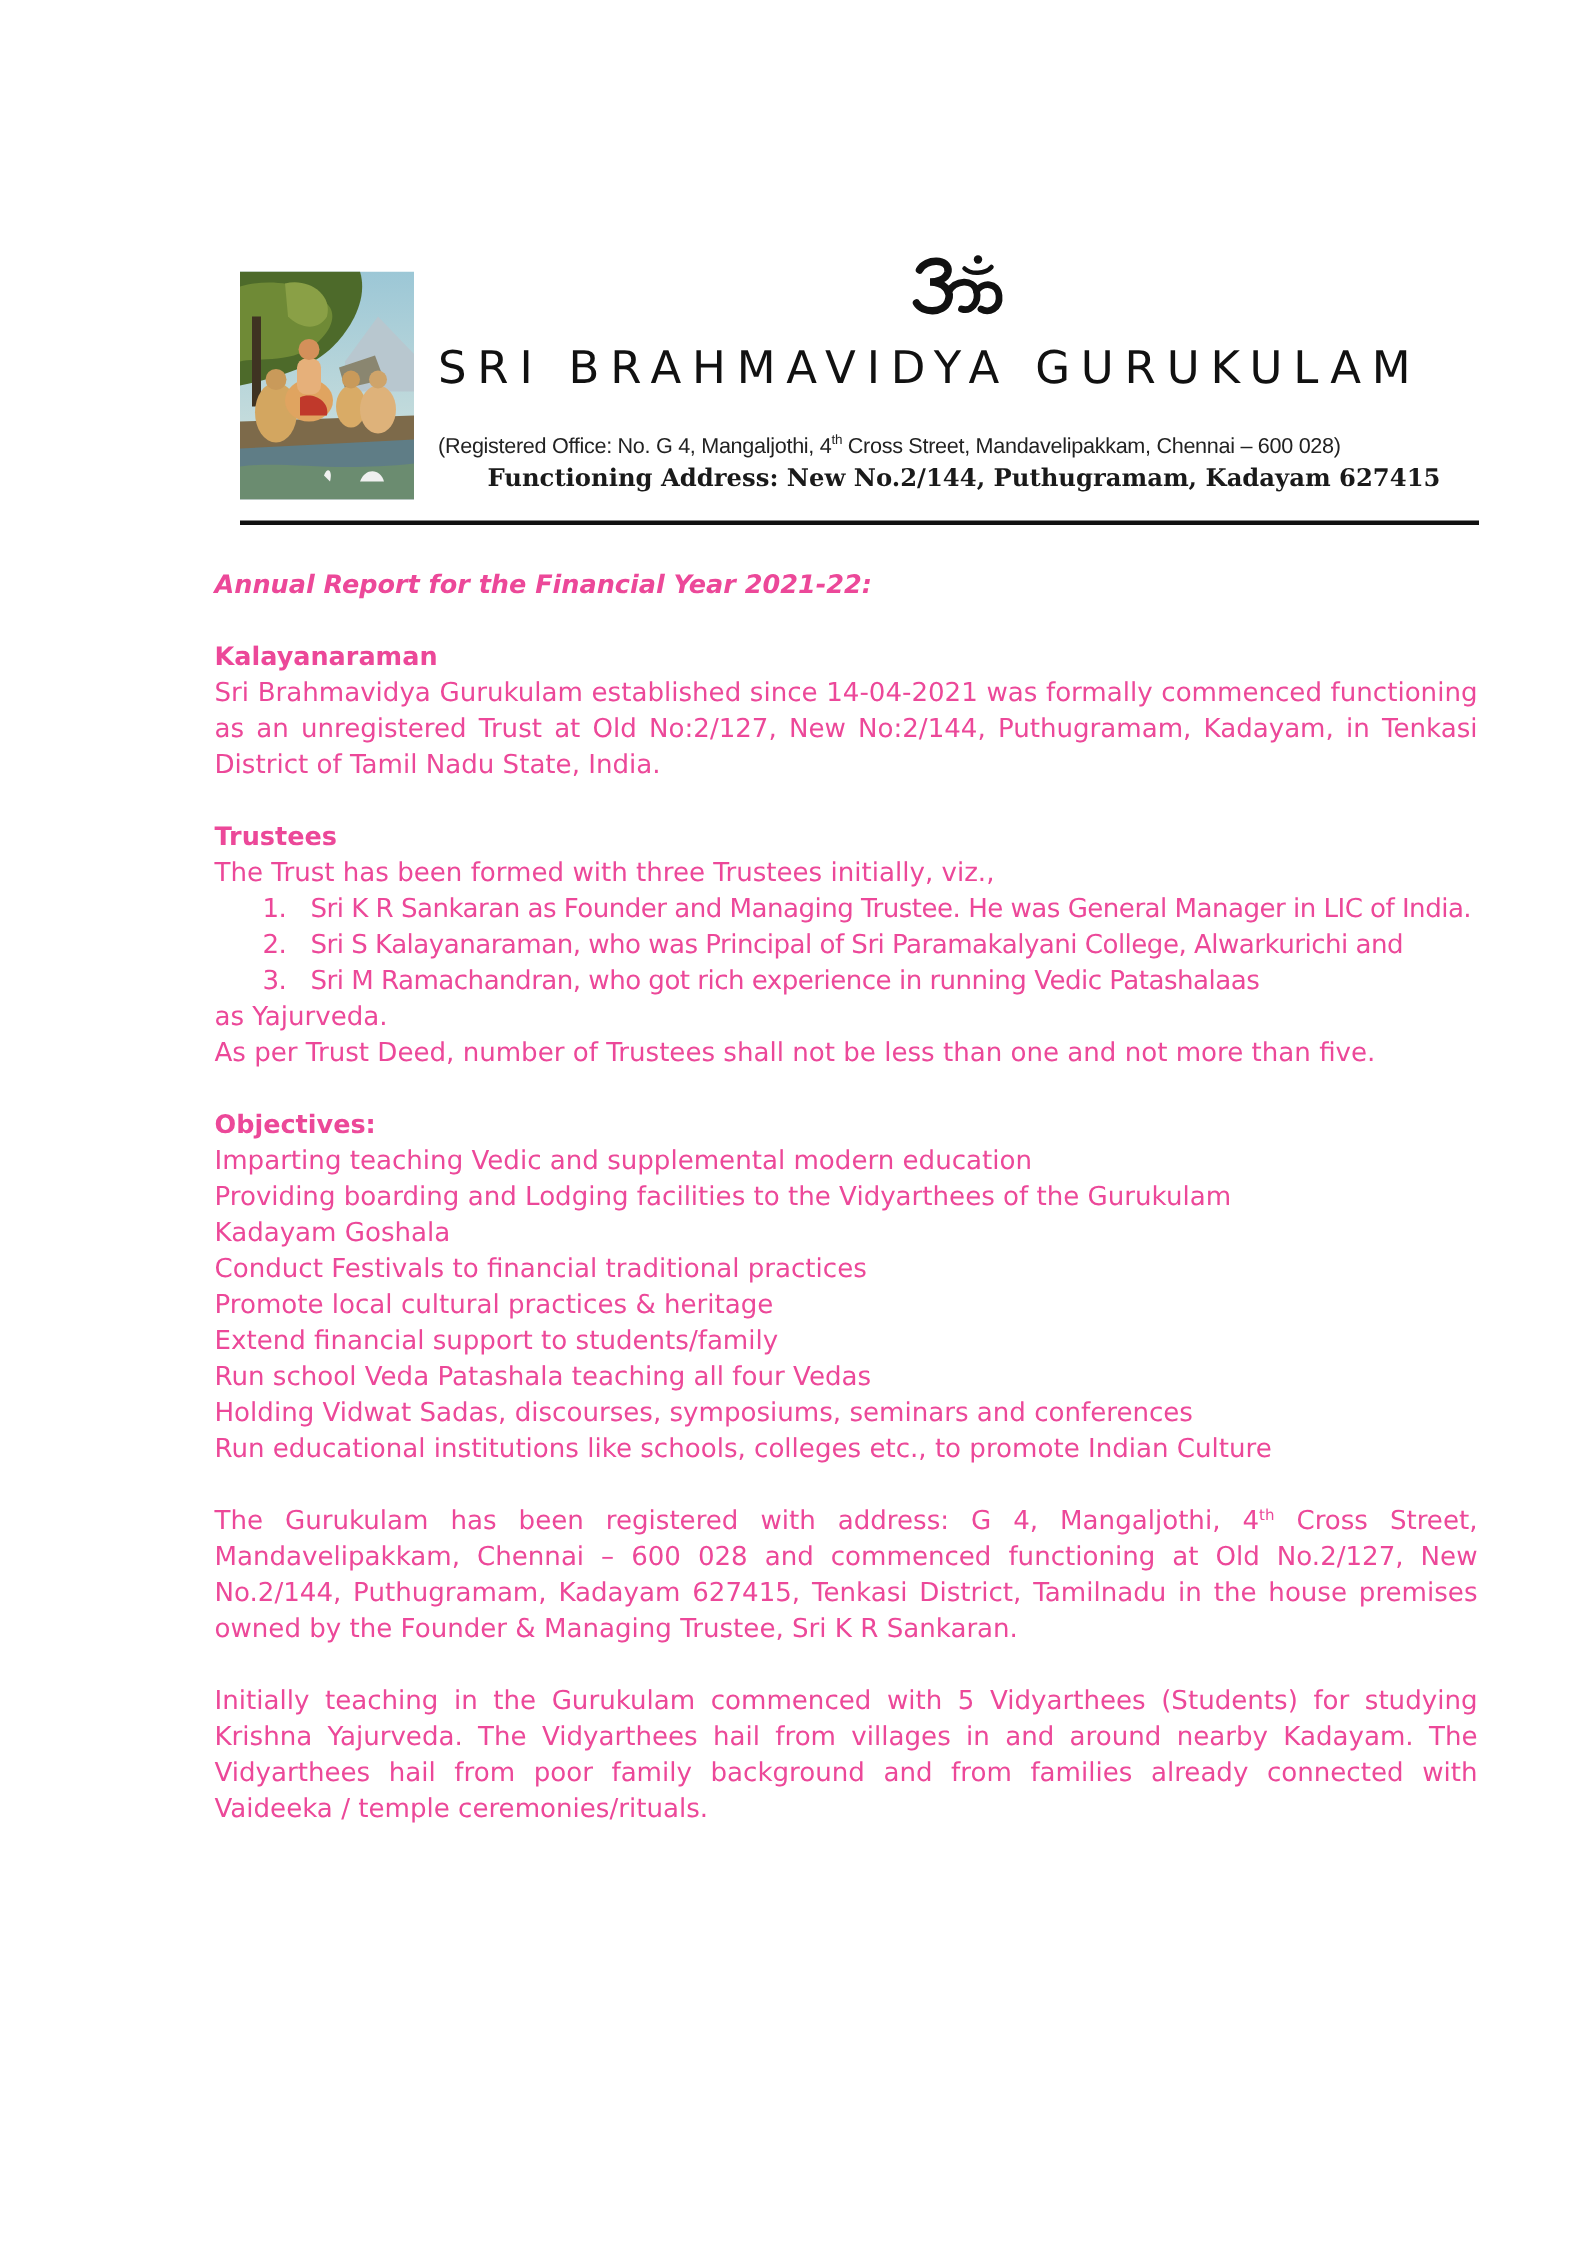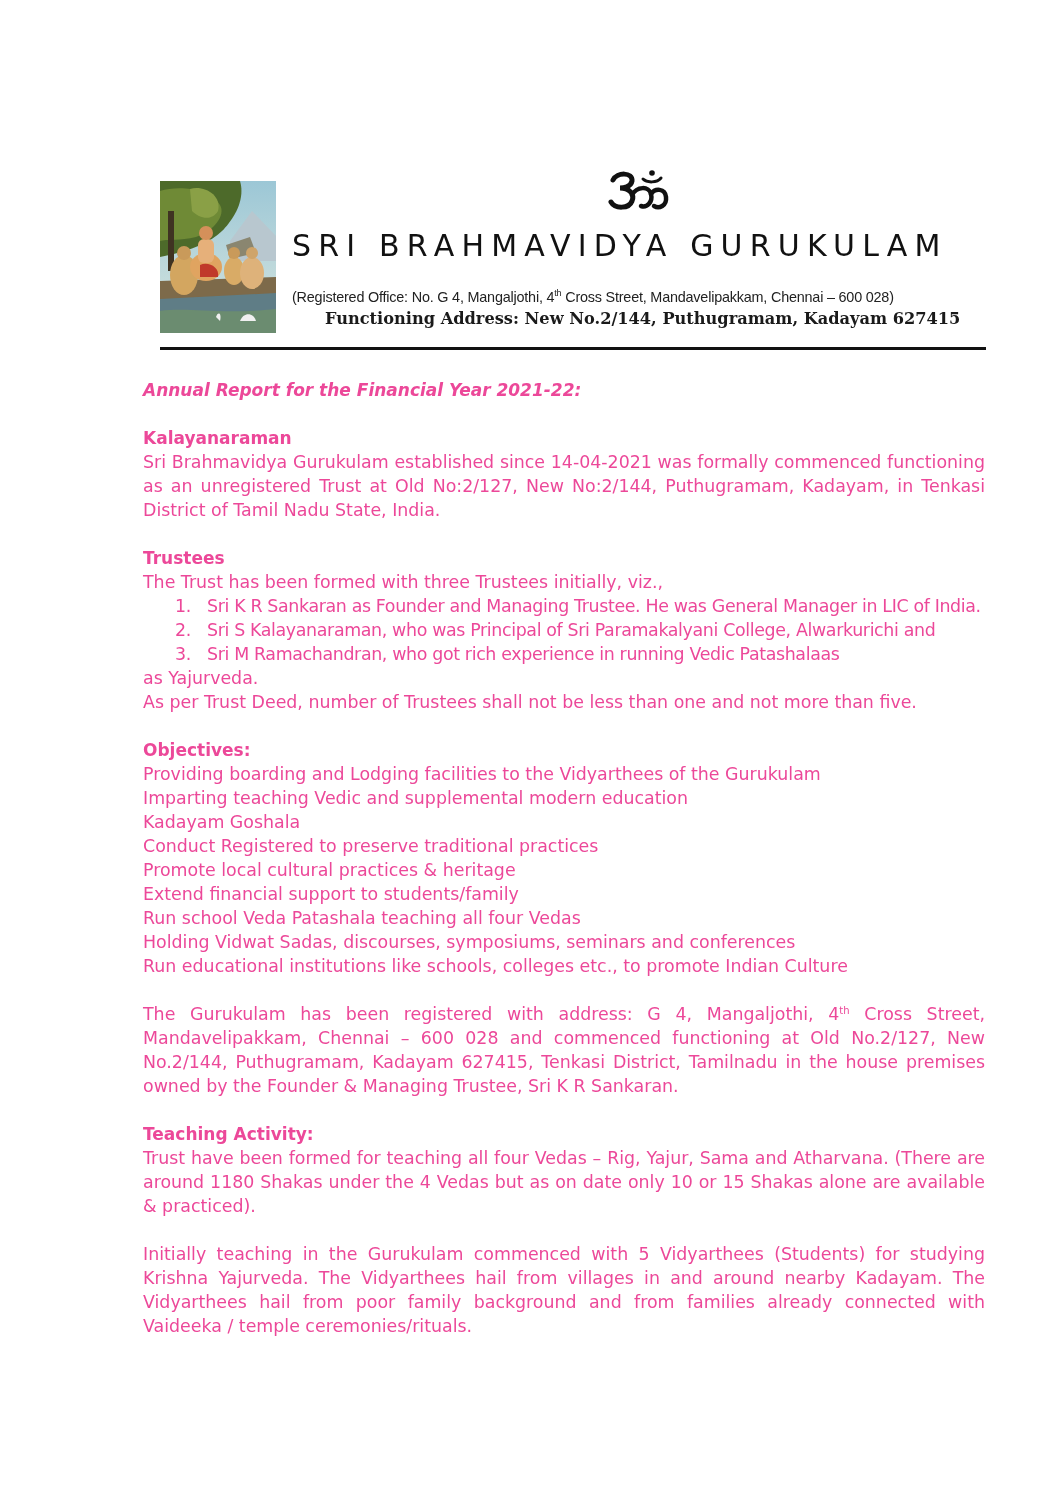--- a/index.html
+++ b/index.html
@@ -95,35 +95,31 @@
         <li><span class="num">1.</span><span>Sri K R Sankaran as Founder and Managing Trustee. He was General Manager in LIC of India.</span></li>
         <li><span class="num">2.</span><span>Sri S Kalayanaraman, who was Principal of Sri Paramakalyani College, Alwarkurichi and</span></li>
         <li><span class="num">3.</span><span>Sri M Ramachandran, who got rich experience in running Vedic Patashalaas</span></li>
       </ol>
       <p>as Yajurveda.</p>
       <p>As per Trust Deed, number of Trustees shall not be less than one and not more than five.</p>
     </div>
 
     <div class="section">
       <p class="heading">Objectives:</p>
+      <p>Imparting teaching Vedic and supplemental modern education</p>
       <p>Providing boarding and Lodging facilities to the Vidyarthees of the Gurukulam</p>
-      <p>Imparting teaching Vedic and supplemental modern education</p>
       <p>Kadayam Goshala</p>
-      <p>Conduct Registered to preserve traditional practices</p>
+      <p>Conduct Festivals to financial traditional practices</p>
       <p>Promote local cultural practices &amp; heritage</p>
       <p>Extend financial support to students/family</p>
       <p>Run school Veda Patashala teaching all four Vedas</p>
       <p>Holding Vidwat Sadas, discourses, symposiums, seminars and conferences</p>
       <p>Run educational institutions like schools, colleges etc., to promote Indian Culture</p>
     </div>
 
     <div class="section">
       <p class="just"><span>The Gurukulam has been registered with address: G 4, Mangaljothi, 4</span><sup class="th">th</sup><span> Cross Street, Mandavelipakkam, Chennai – 600 028 and commenced functioning at Old No.2/127, New No.2/144, Puthugramam, Kadayam 627415, Tenkasi District, Tamilnadu in the house premises owned by the Founder &amp; Managing Trustee, Sri K R Sankaran.</span></p>
     </div>
 
-    <div class="section">
-      <p class="heading">Teaching Activity:</p>
-      <p class="just">Trust have been formed for teaching all four Vedas – Rig, Yajur, Sama and Atharvana. (There are around 1180 Shakas under the 4 Vedas but as on date only 10 or 15 Shakas alone are available &amp; practiced).</p>
-    </div>
 
     <p class="just">Initially teaching in the Gurukulam commenced with 5 Vidyarthees (Students) for studying Krishna Yajurveda.  The Vidyarthees hail from villages in and around nearby Kadayam. The Vidyarthees hail from poor family background and from families already connected with Vaideeka / temple ceremonies/rituals.</p>
   </div>
 </div>
 
 </body></html>

